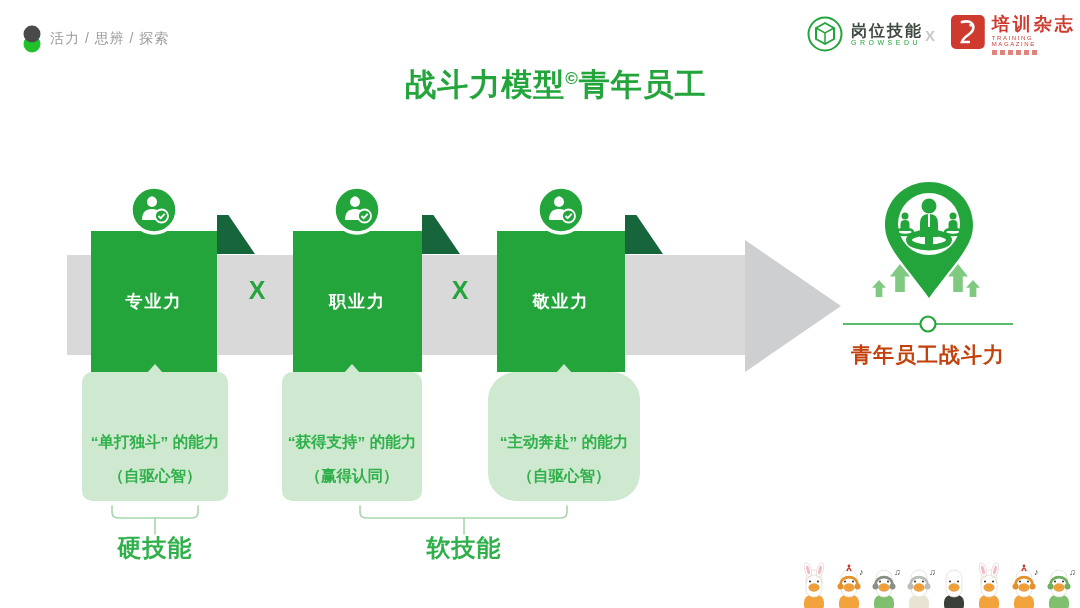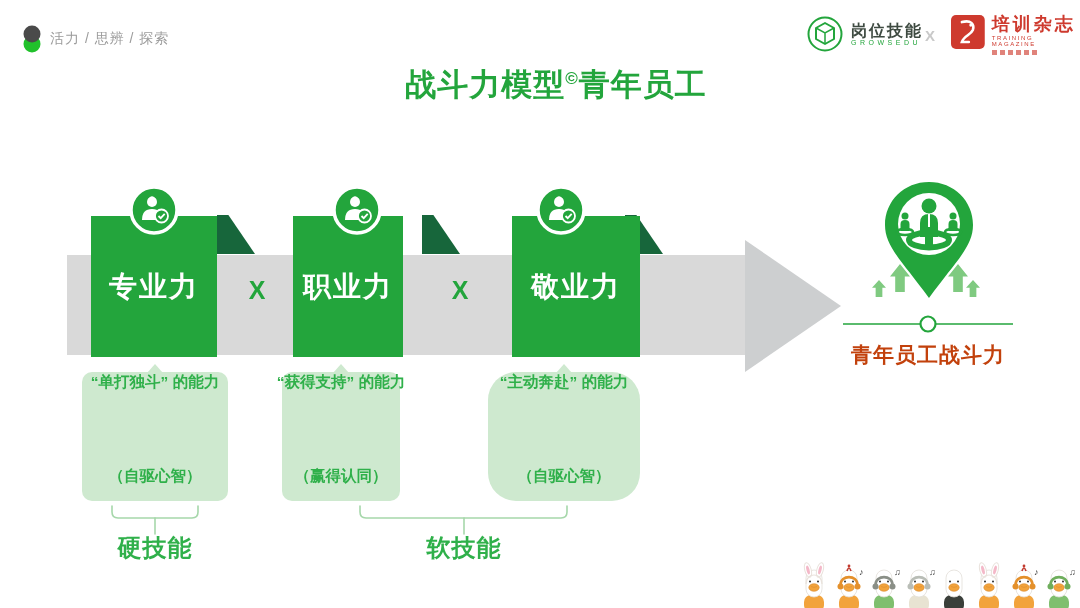--- a/index.html
+++ b/index.html
@@ -21,37 +21,37 @@
 
   
   .title{position:absolute;left:0;top:64px;width:100%;text-align:center;
          font-size:31px;font-weight:bold;color:var(--primary);letter-spacing:1px;margin-left:16px;}
   .title sup{font-size:0.55em;}
 
   
   .band{position:absolute;left:67px;top:255px;width:678px;height:100px;background:var(--band-gray);}
   .arrowhead{position:absolute;left:745px;top:240px;width:96px;height:132px;background:var(--arrow-gray);
              clip-path:polygon(0 0,100% 50%,0 100%);}
-  .gbox{position:absolute;top:216px;height:141px;background:var(--primary);
+  .gbox{position:absolute;top:231px;height:141px;background:var(--primary);
         display:flex;align-items:center;justify-content:center;
-        color:#fff;font-size:28px;font-weight:bold;letter-spacing:2px;text-align:center;}
-  #gbox-1{left:91px;width:126px;} #gbox-2{left:293px;width:110px;} #gbox-3{left:497px;width:128px;margin-left:15px;}
+        color:#fff;font-size:17px;font-weight:bold;letter-spacing:2px;text-align:center;}
+  #gbox-1{left:91px;width:126px;} #gbox-2{left:293px;width:129px;} #gbox-3{left:497px;width:128px;}
   .fold{position:absolute;top:215px;width:38px;height:39px;background:var(--dark-green);
         clip-path:polygon(0 0,30% 0,100% 100%,0 100%);}
   #fold-1{left:217px;} #fold-2{left:422px;} #fold-3{left:625px;}
   .badge{position:absolute;top:184px;width:52px;height:52px;}
   #badge-1{left:128px;} #badge-2{left:331px;} #badge-3{left:535px;}
   .x-mark{position:absolute;top:275px;width:30px;height:30px;text-align:center;
           font-size:25px;font-weight:bold;color:var(--primary);line-height:30px;}
   #x-1{left:242px;} #x-2{left:445px;}
 
   .callout{position:absolute;top:372px;height:129px;background:var(--light-green);border-radius:10px;
-           display:flex;flex-direction:column;align-items:center;justify-content:space-between;gap:13px;
+           display:flex;flex-direction:column;align-items:center;justify-content:flex-end;gap:13px;
            padding-bottom:14px;box-sizing:border-box;}
-  #callout-1{left:82px;width:146px;} #callout-2{left:282px;width:118px;} #callout-3{left:488px;width:152px;border-radius:28px;}
+  #callout-1{left:82px;width:146px;} #callout-2{left:282px;width:140px;} #callout-3{left:488px;width:152px;border-radius:28px;}
   .callout::before{content:"";position:absolute;top:-8px;left:50%;margin-left:-8px;
                    border-left:8px solid transparent;border-right:8px solid transparent;
                    border-bottom:9px solid var(--light-green);}
   .callout .c-line{color:var(--text-green);font-weight:bold;font-size:15.5px;white-space:nowrap;}
 
   .bracket{position:absolute;top:503px;height:34px;}
   #bracket-hard{left:108px;width:94px;} #bracket-soft{left:356px;width:215px;}
   .bracket path{stroke:var(--bracket-green);stroke-width:1.6;fill:none;stroke-linecap:round;}
   .group-label{position:absolute;top:532px;width:100px;text-align:center;
                font-size:24px;font-weight:bold;color:var(--text-green);letter-spacing:1px;}

